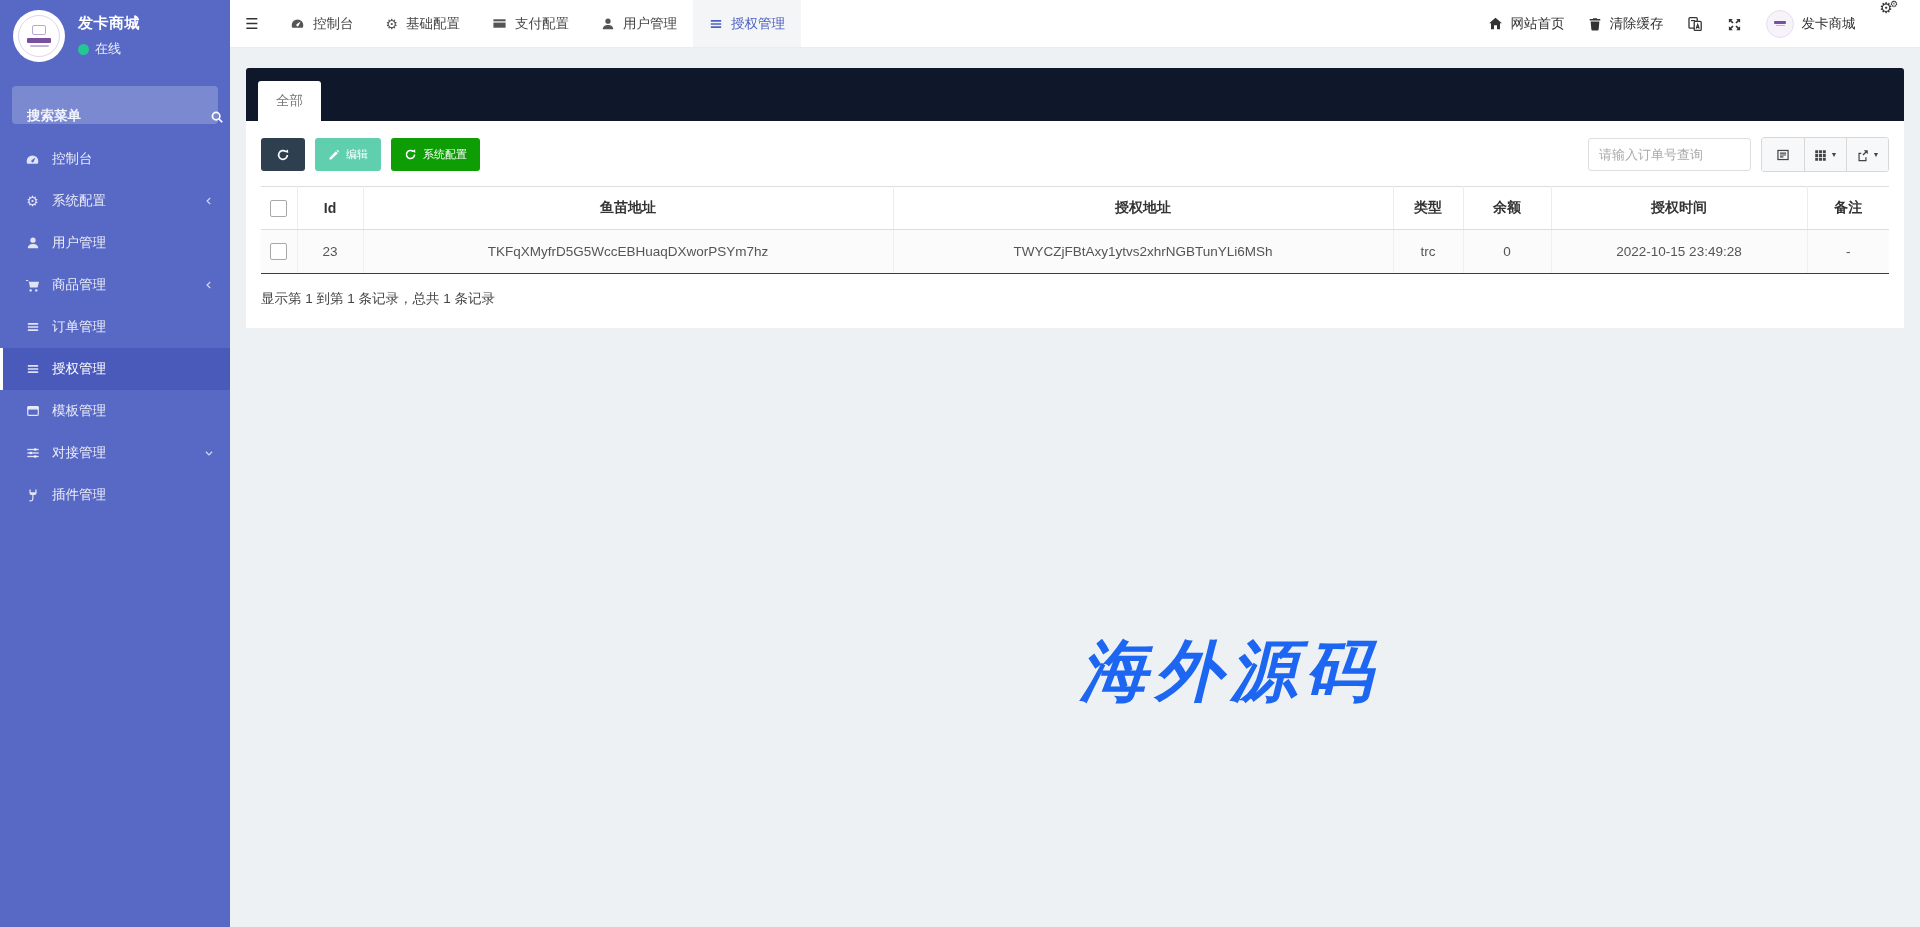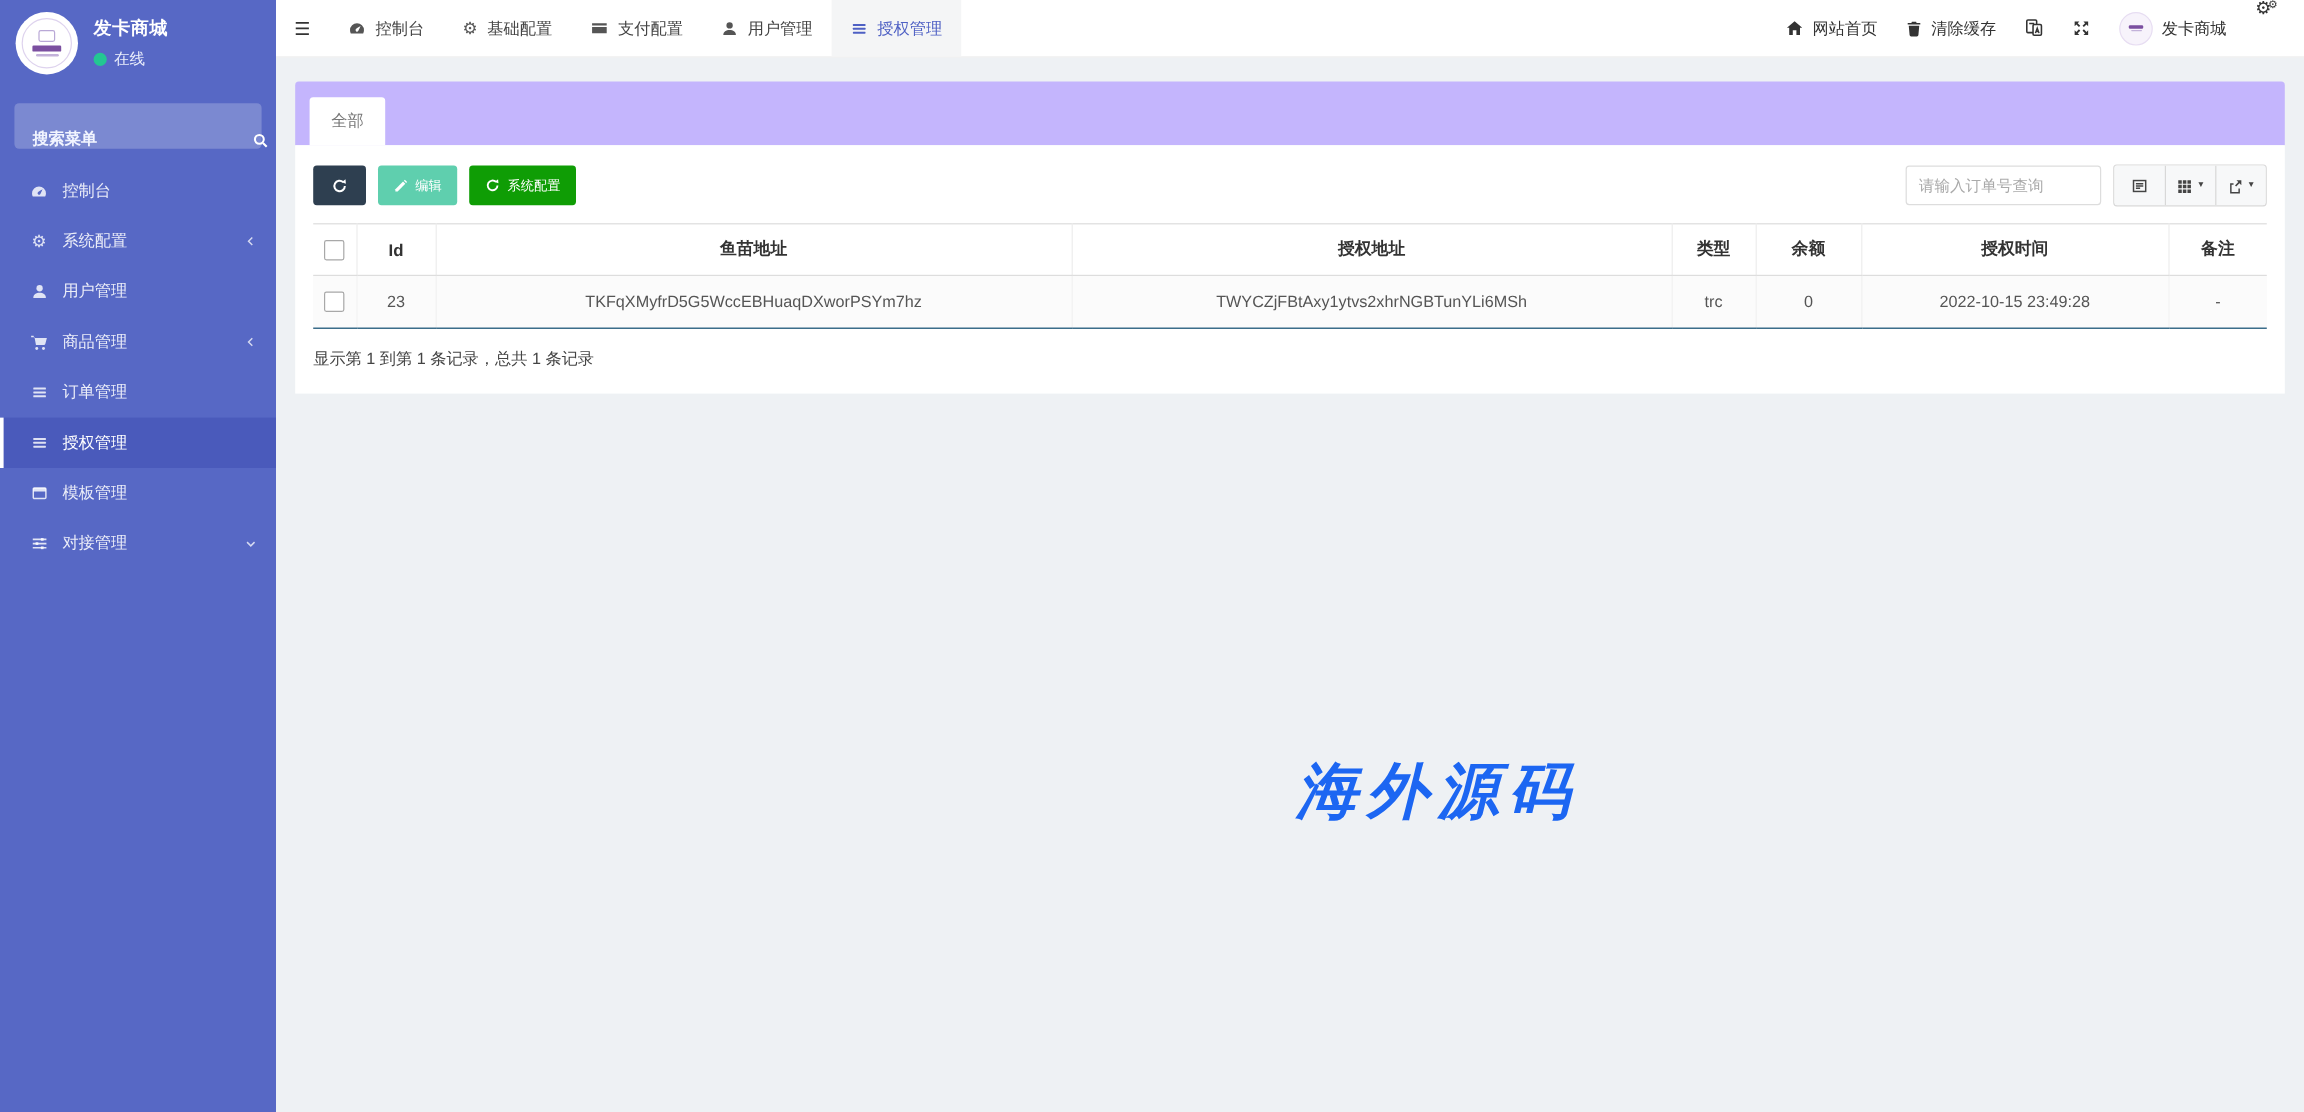--- a/index.html
+++ b/index.html
@@ -48,21 +48,21 @@
   .mini-avatar{width:26px;height:26px;border-radius:50%;background:#f7f3fb;border:1px solid #e7ddf2;display:flex;flex-direction:column;align-items:center;justify-content:center;flex:none;}
   .mini-line1{width:12px;height:3px;background:#7b4fa0;border-radius:1px;margin-bottom:1px;}
   .mini-line2{width:9px;height:1.5px;background:#c3b2da;border-radius:1px;}
   .gears{display:flex;align-items:flex-start;line-height:1;}
   .gears .g1{font-size:15px;}
   .gears .g2{font-size:9px;margin-left:-3px;}
 
   
   .workspace{position:relative;height:880px;}
   .card{margin:20px 16px 0;}
-  .card-tabs{background:#c4b5fd;padding:13px 0 0 12px;border-top-left-radius:3px;border-top-right-radius:3px;}
+  .card-tabs{background:#0f172a;padding:13px 0 0 12px;border-top-left-radius:3px;border-top-right-radius:3px;}
   .panel-tab{display:inline-block;background:#fff;line-height:40px;padding:0 18px;font-size:13.5px;color:#777;border-top-left-radius:3px;border-top-right-radius:3px;cursor:pointer;}
   .card-body{background:#fff;padding:16px 15px 20px;}
 
   .toolbar{display:flex;align-items:center;margin-bottom:14px;}
   .btn{height:33px;border:none;border-radius:3px;color:#fff;font-size:11px;display:inline-flex;align-items:center;gap:6px;padding:0 13px;cursor:pointer;font-family:inherit;}
   .btn-refresh{background:#2e3f50;width:44px;justify-content:center;padding:0;}
   .btn-edit{background:#5fcfae;margin-left:10px;}
   .btn-update{background:#0f9d05;margin-left:10px;}
   .toolbar-right{margin-left:auto;display:flex;align-items:center;}
   .order-input{width:141px;height:31px;border:1px solid #ddd;border-radius:3px;padding:0 10px;font-size:13px;color:#333;outline:none;font-family:inherit;}
@@ -73,21 +73,21 @@
   .caret{font-size:7px;color:#444;}
 
   table.grid{width:100%;border-collapse:collapse;table-layout:fixed;}
   .grid th{height:40px;font-size:14px;color:#333;font-weight:bold;border-top:1px solid #ddd;border-bottom:1px solid #ddd;border-right:1px solid #ededed;text-align:center;}
   .grid th:last-child{border-right:none;}
   .grid td{height:41px;font-size:13.5px;color:#555;text-align:center;border-bottom:1px solid #0c4a6e;border-right:1px solid #f0f0f0;background:#fbfbfb;overflow:hidden;white-space:nowrap;text-overflow:ellipsis;}
   .grid td:last-child{border-right:none;}
   .cbx{width:15px;height:15px;border:1px solid #a8a8a8;border-radius:2px;background:#fff;display:inline-block;vertical-align:middle;cursor:pointer;}
   .summary{margin-top:16px;font-size:13.5px;color:#444;}
 
-  .watermark{position:absolute;left:850px;top:558px;font-family:"DejaVu Serif","Liberation Serif",serif;font-style:italic;font-weight:bold;font-size:51px;letter-spacing:8px;color:#1c66f2;pointer-events:none;}
+  .watermark{position:absolute;left:850px;top:558px;font-family:"DejaVu Serif","Liberation Serif",serif;font-style:italic;font-weight:bold;font-size:67px;letter-spacing:8px;color:#1c66f2;pointer-events:none;}
 </style>
 </head>
 <body>
 
 <aside class="sidebar">
   <div class="brand">
     <div class="avatar">
       <div class="avatar-inner">
         <span class="logo-sq"></span>
           <span class="logo-line1"></span>
@@ -196,20 +196,28 @@
             <rect x="4.2" y="6.7" width="2.6" height="2.6" fill="currentColor"></rect>
             <rect x="9.2" y="10.7" width="2.6" height="2.6" fill="currentColor"></rect>
           </svg>
         </span>
       <span class="mi-label">对接管理</span>
       <span class="chev">
           <svg class="svg-icon" width="10" height="10" viewBox="0 0 16 16" fill="none" stroke="currentColor" stroke-width="2">
             <polyline points="3,6 8,11 13,6"></polyline>
           </svg>
         </span>
+    </a>
+    <a class="menu-item">
+      <span class="mi-icon">
+          <svg class="svg-icon" width="14" height="14" viewBox="0 0 16 16" fill="currentColor">
+            <path d="M10.6 1.6v3.2H5.4V1.6H3.9v3.4A3 3 0 0 0 6.8 8h.35v4a2.1 2.1 0 0 1-2.1 2.1H3.9v1.4h1.15A3.5 3.5 0 0 0 8.55 12V8h.55a3 3 0 0 0 3-3V1.6z"></path>
+          </svg>
+        </span>
+      <span class="mi-label">插件管理</span>
     </a>
   </nav>
 </aside>
 
 <div class="main">
 
   <header class="navbar">
     <div class="nav-toggle">
       <span>☰</span>
     </div>

